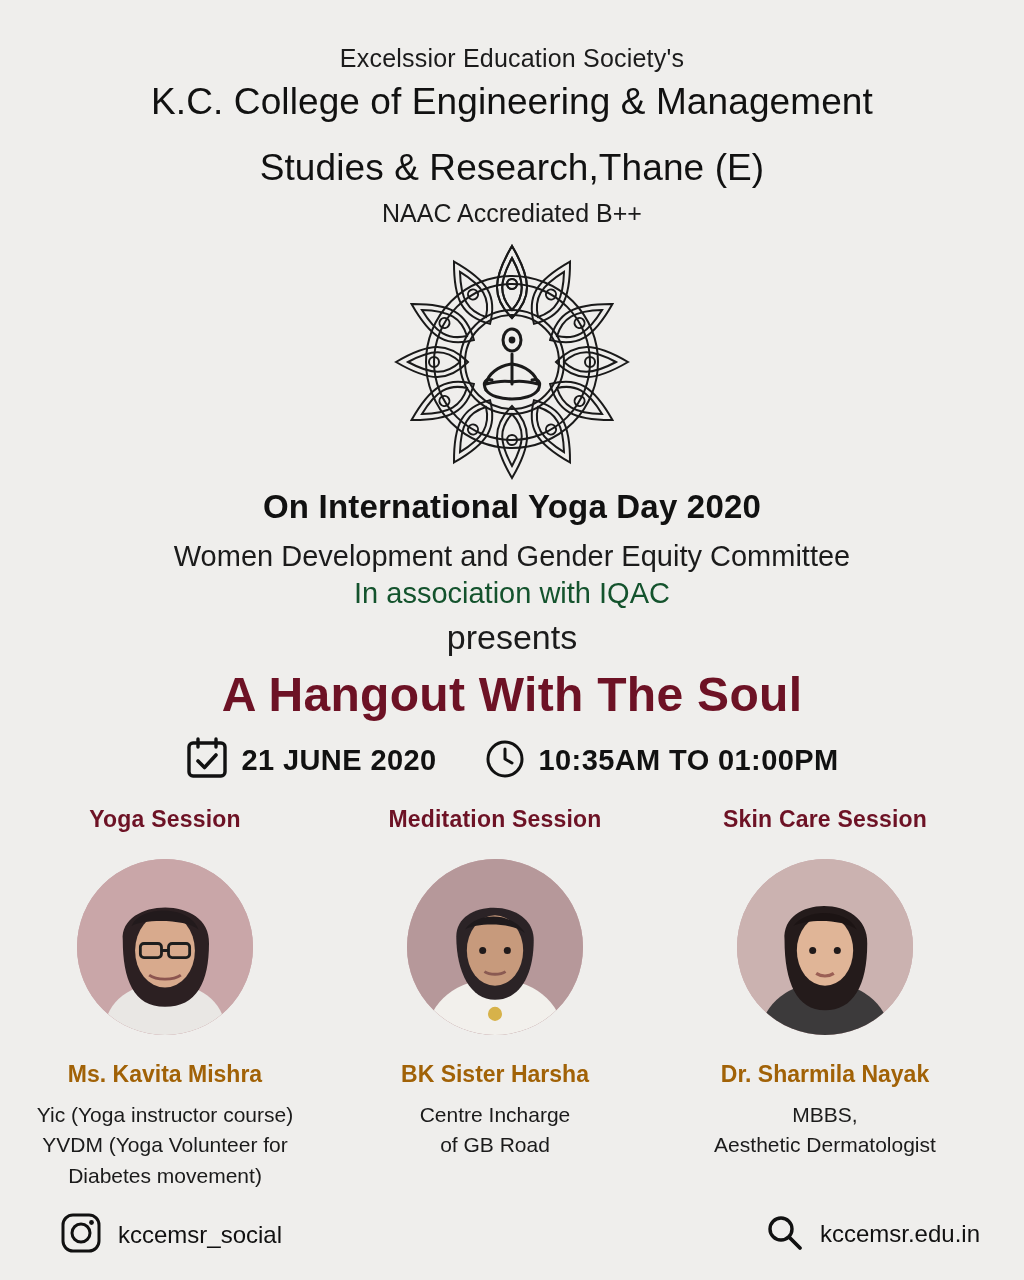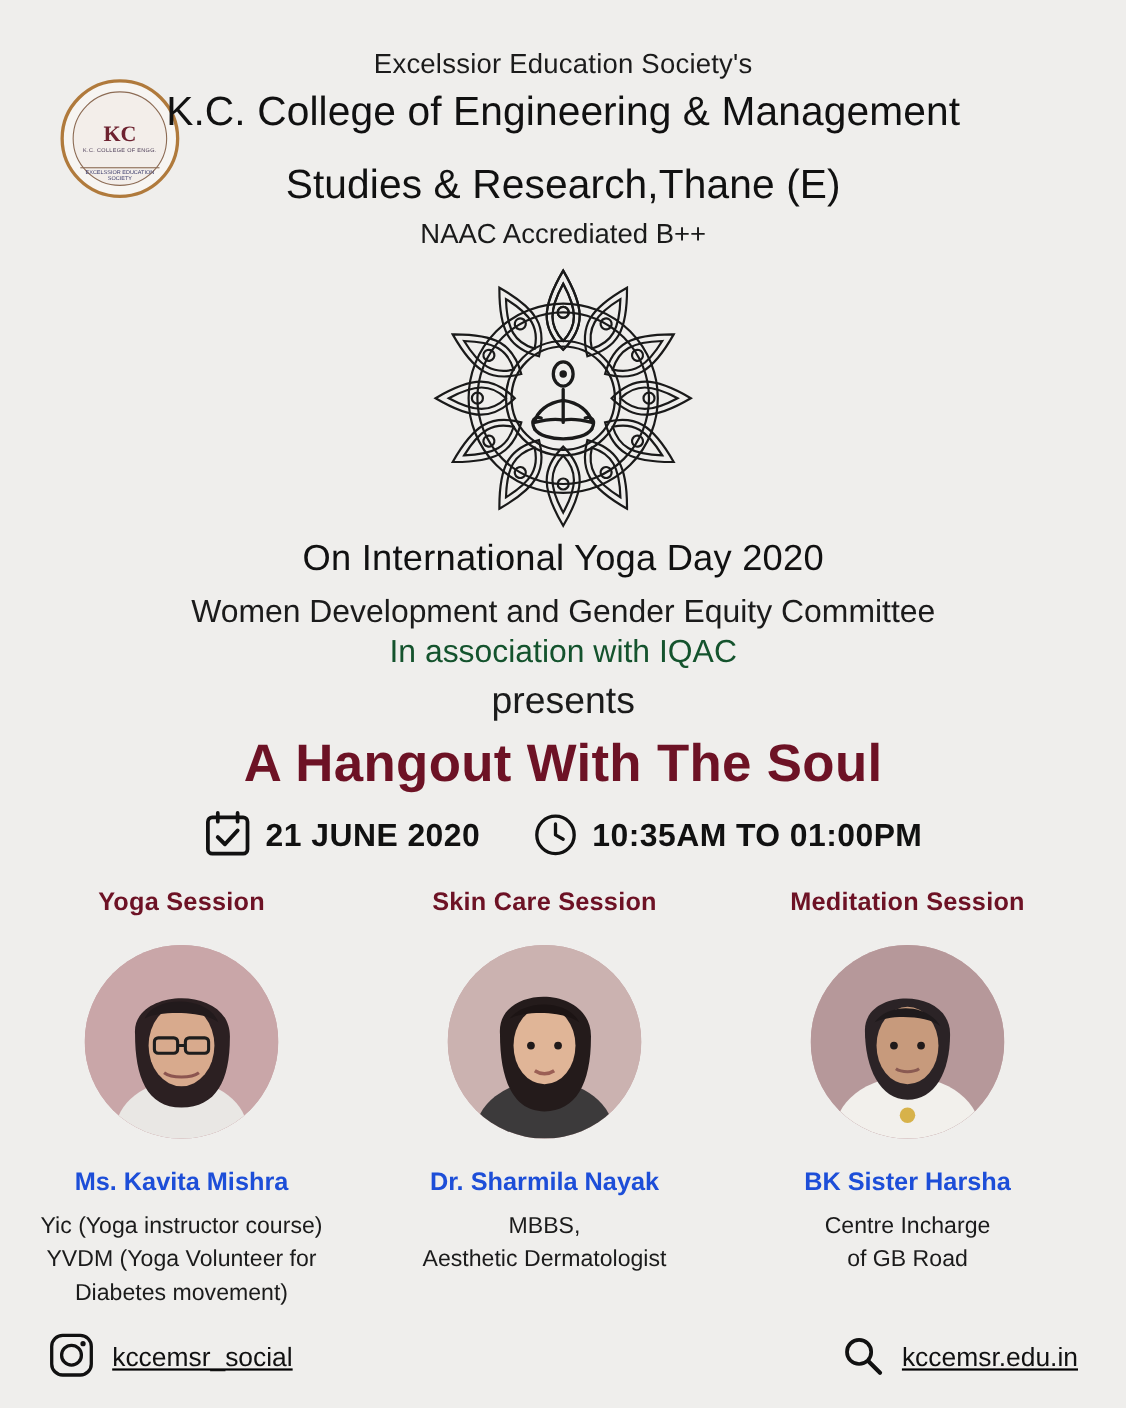--- a/index.html
+++ b/index.html
@@ -89,21 +89,21 @@
   }
 
   
   .mid {
     position: absolute;
     top: 488px; left: 0; right: 0;
     text-align: center;
   }
   .mid .h1 {
     font-size: 33px;
-    font-weight: normal;
+    font-weight: bold;
     color: #111;
     letter-spacing: .2px;
   }
   .mid .h2 {
     font-size: 29px;
     color: #1b1b1b;
     margin-top: 14px;
   }
   .mid .h3 {
     font-size: 29px;
@@ -150,53 +150,45 @@
     width: 176px; height: 176px;
     border-radius: 50%;
     margin: 26px auto 0;
     overflow: hidden;
     background: #c8a3a6;
     position: relative;
   }
   .spk .photo svg { display:block; width:100%; height:100%; }
   .spk .name {
     margin-top: 26px;
-    font-size: 23px; font-weight: bold; color: #1d4ed8;
+    font-size: 23px; font-weight: bold; color: #a16207;
   }
   .spk .role {
     margin-top: 12px;
     font-size: 21px; color: #1b1b1b; line-height: 1.45;
     white-space: pre-line;
   }
 
   
   .footer {
     position: absolute;
-    left: 0; right: 0; bottom: 22px;
-    display: flex; align-items: center; justify-content: space-between;
+    left: 16px; right: 0; bottom: 22px;
+    display: flex; align-items: flex-start; justify-content: space-between;
     padding: 0 44px;
-    text-decoration: underline;
   }
   .f-left, .f-right { display:flex; align-items:center; gap: 16px; }
   .f-left .handle, .f-right .site {
     font-size: 24px; color: #111;
   }
 </style>
 </head>
 <body>
 
 <div class="poster">
 
-  <div class="logo">
-    <div class="crest">
-      <div class="kc">KC</div>
-      <div class="sub">K.C. COLLEGE OF ENGG.</div>
-      <div class="band">EXCELSSIOR EDUCATION SOCIETY</div>
-    </div>
-  </div>
 
   <div class="header">
     <div class="line1">Excelssior Education Society's</div>
     <div class="line2">K.C. College of Engineering &amp; Management</div>
     <div class="line3">Studies &amp; Research,Thane (E)</div>
     <div class="line4">NAAC Accrediated B++</div>
   </div>
 
   <div class="mandala">
     <svg viewBox="0 0 260 260" xmlns="http://www.w3.org/2000/svg">
@@ -288,58 +280,58 @@
           <path d="M41 66 C45 69 55 69 59 66" stroke="#8c5550" stroke-width="1.6" fill="none"></path>
         </svg>
       </div>
       <div class="name">Ms. Kavita Mishra</div>
       <div class="role">Yic (Yoga instructor course)
 YVDM (Yoga Volunteer for
 Diabetes movement)</div>
     </div>
 
     <div class="spk">
-      <div class="sesh">Skin Care Session</div>
-      <div class="photo">
-        <svg viewBox="0 0 100 100" xmlns="http://www.w3.org/2000/svg">
-          <rect width="100" height="100" fill="#cbb2b0"></rect>
-          <ellipse cx="50" cy="98" rx="36" ry="28" fill="#3c3a3b"></ellipse>
-          <path d="M27 46 C25 20 75 20 74 48 C74 72 66 86 50 86 C34 86 27 70 27 46 Z" fill="#241b1b"></path>
-          <ellipse cx="50" cy="52" rx="16" ry="20" fill="#e0b597"></ellipse>
-          <path d="M32 38 C40 28 62 28 68 40 C60 34 40 34 32 38 Z" fill="#1c1414"></path>
-          <circle cx="43" cy="52" r="2" fill="#201a1a"></circle>
-          <circle cx="57" cy="52" r="2" fill="#201a1a"></circle>
-          <path d="M45 65 C48 67 52 67 55 65" stroke="#9b5f55" stroke-width="1.8" fill="none"></path>
-        </svg>
-      </div>
-      <div class="name">Dr. Sharmila Nayak</div>
-      <div class="role">MBBS,
-Aesthetic Dermatologist</div>
-    </div>
-
-    <div class="spk">
       <div class="sesh">Meditation Session</div>
       <div class="photo">
         <svg viewBox="0 0 100 100" xmlns="http://www.w3.org/2000/svg">
           <rect width="100" height="100" fill="#b6989a"></rect>
           <ellipse cx="50" cy="98" rx="38" ry="30" fill="#f2f0ec"></ellipse>
           <path d="M28 44 C28 22 72 22 72 46 C72 66 64 80 50 80 C36 80 28 64 28 44 Z" fill="#2b2326"></path>
           <ellipse cx="50" cy="52" rx="16" ry="20" fill="#c79a7c"></ellipse>
           <path d="M33 40 C40 30 60 30 67 42 C60 36 40 36 33 40 Z" fill="#1f1a1c"></path>
           <circle cx="43" cy="52" r="2" fill="#201a1a"></circle>
           <circle cx="57" cy="52" r="2" fill="#201a1a"></circle>
           <path d="M44 64 C47 66 53 66 56 64" stroke="#8a5a52" stroke-width="1.6" fill="none"></path>
           <circle cx="50" cy="88" r="4" fill="#d7b24a"></circle>
         </svg>
       </div>
       <div class="name">BK Sister Harsha</div>
       <div class="role">Centre Incharge
 of GB Road</div>
     </div>
 
+    <div class="spk">
+      <div class="sesh">Skin Care Session</div>
+      <div class="photo">
+        <svg viewBox="0 0 100 100" xmlns="http://www.w3.org/2000/svg">
+          <rect width="100" height="100" fill="#cbb2b0"></rect>
+          <ellipse cx="50" cy="98" rx="36" ry="28" fill="#3c3a3b"></ellipse>
+          <path d="M27 46 C25 20 75 20 74 48 C74 72 66 86 50 86 C34 86 27 70 27 46 Z" fill="#241b1b"></path>
+          <ellipse cx="50" cy="52" rx="16" ry="20" fill="#e0b597"></ellipse>
+          <path d="M32 38 C40 28 62 28 68 40 C60 34 40 34 32 38 Z" fill="#1c1414"></path>
+          <circle cx="43" cy="52" r="2" fill="#201a1a"></circle>
+          <circle cx="57" cy="52" r="2" fill="#201a1a"></circle>
+          <path d="M45 65 C48 67 52 67 55 65" stroke="#9b5f55" stroke-width="1.8" fill="none"></path>
+        </svg>
+      </div>
+      <div class="name">Dr. Sharmila Nayak</div>
+      <div class="role">MBBS,
+Aesthetic Dermatologist</div>
+    </div>
+
   </div>
 
   <div class="footer">
     <div class="f-left">
       <span>
         <svg width="42" height="42" viewBox="0 0 42 42" xmlns="http://www.w3.org/2000/svg">
           <rect x="3" y="3" width="36" height="36" rx="10" fill="none" stroke="#111" stroke-width="3"></rect>
           <circle cx="21" cy="21" r="9" fill="none" stroke="#111" stroke-width="3"></circle>
           <circle cx="31.5" cy="10.5" r="2.4" fill="#111"></circle>
         </svg>

